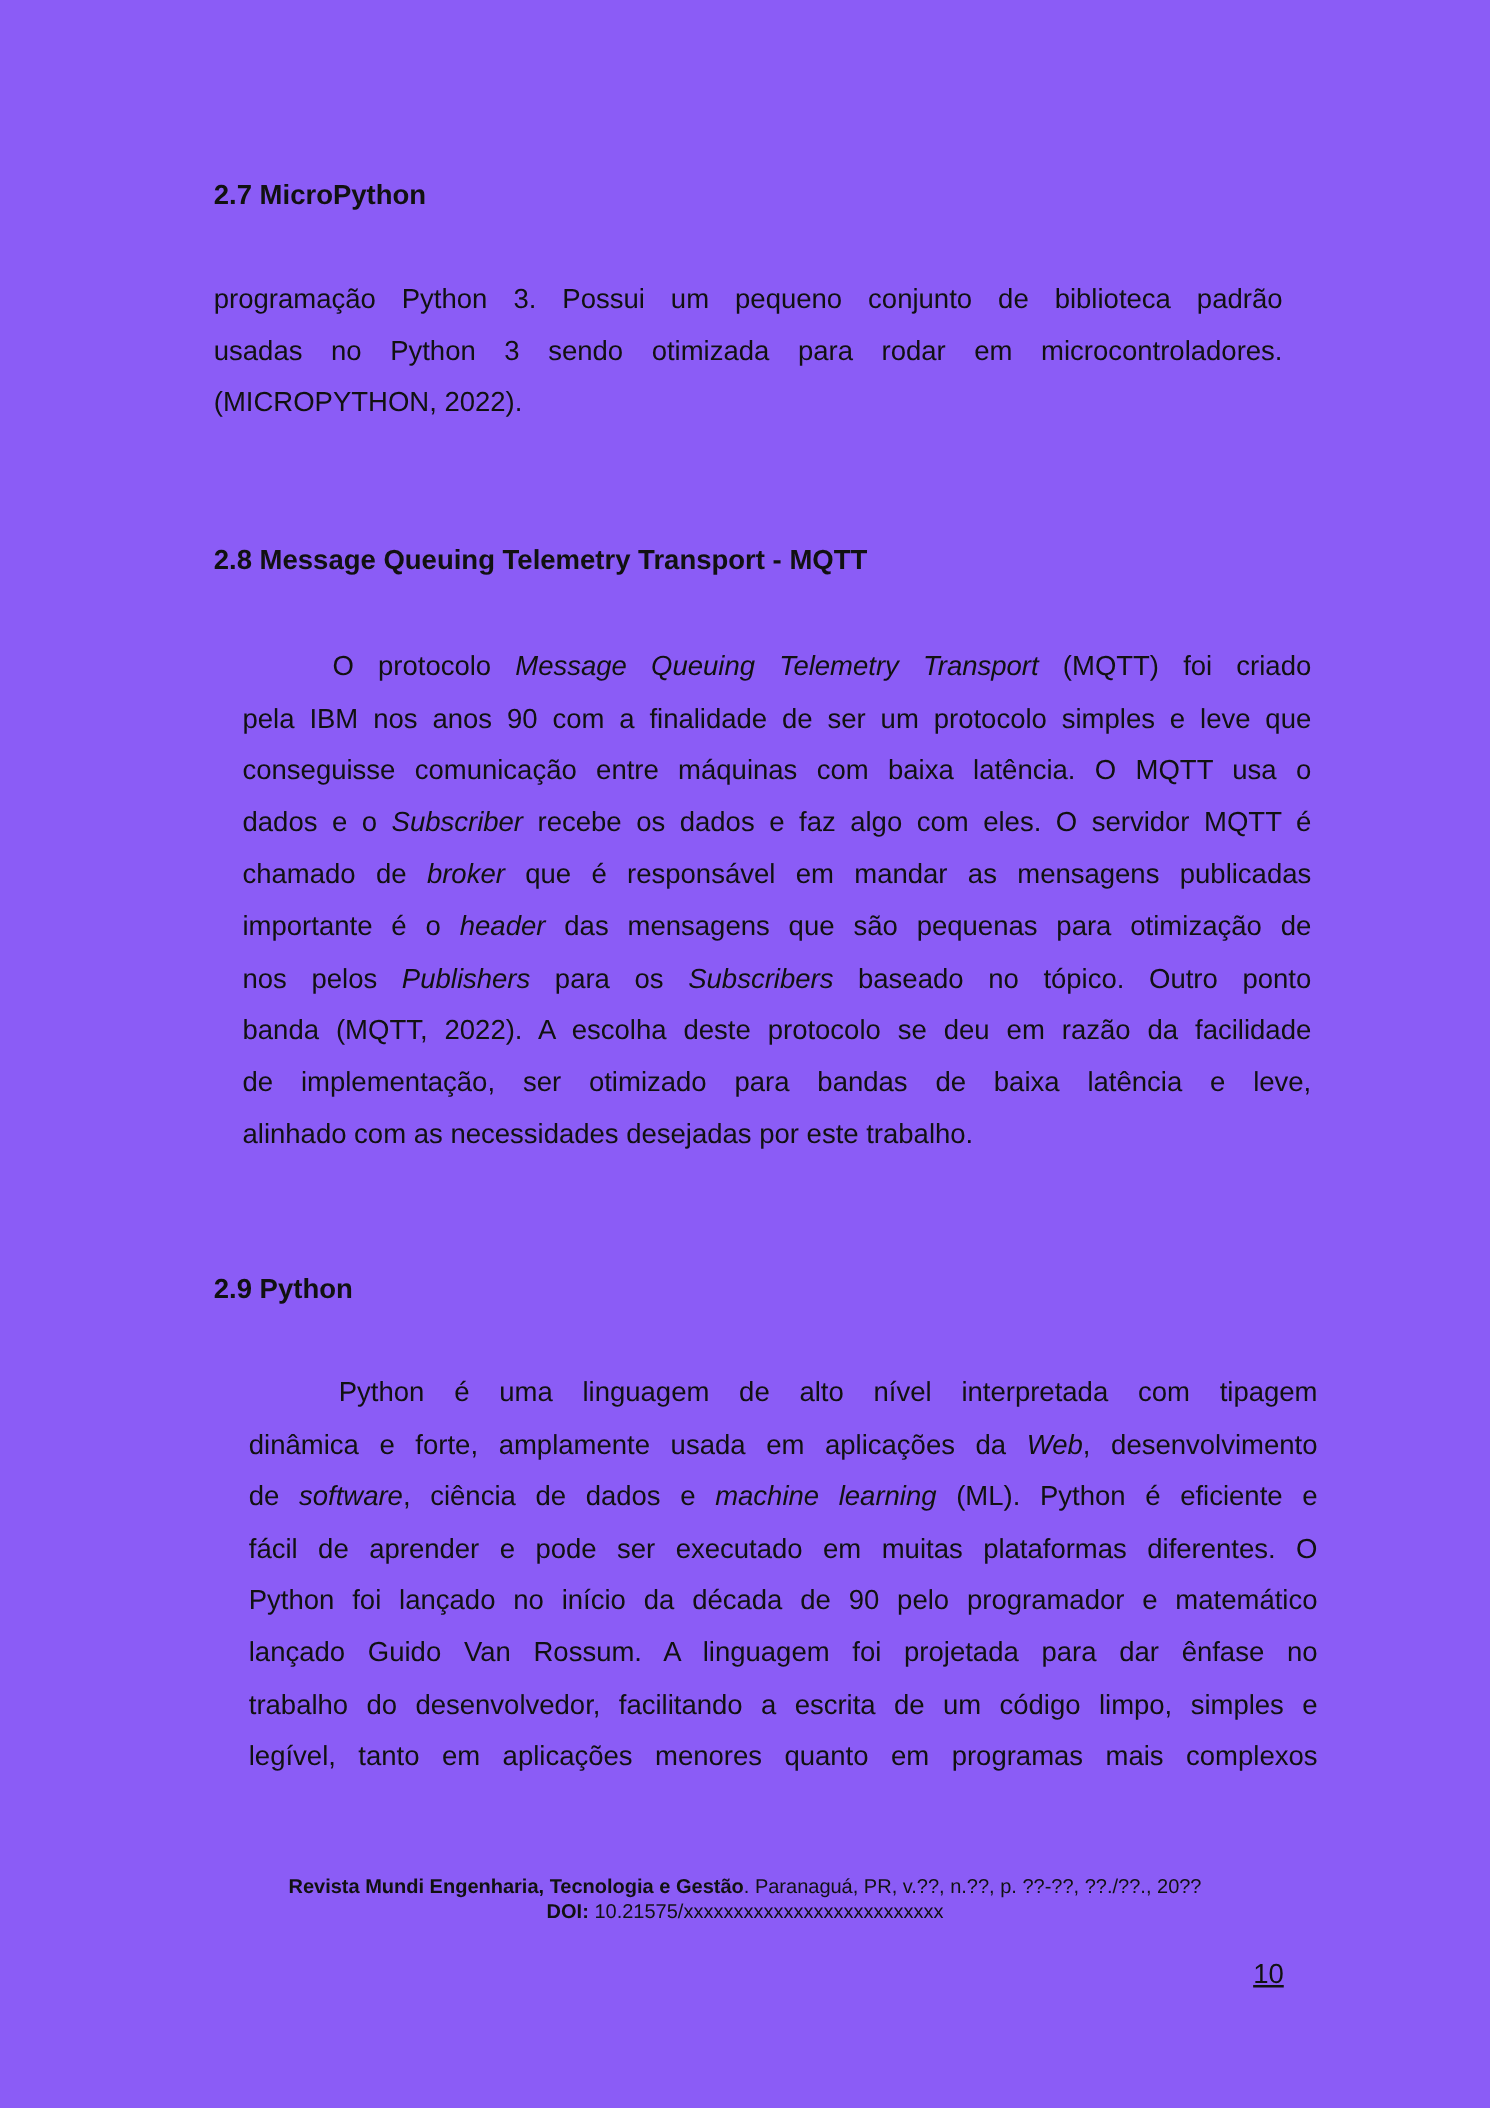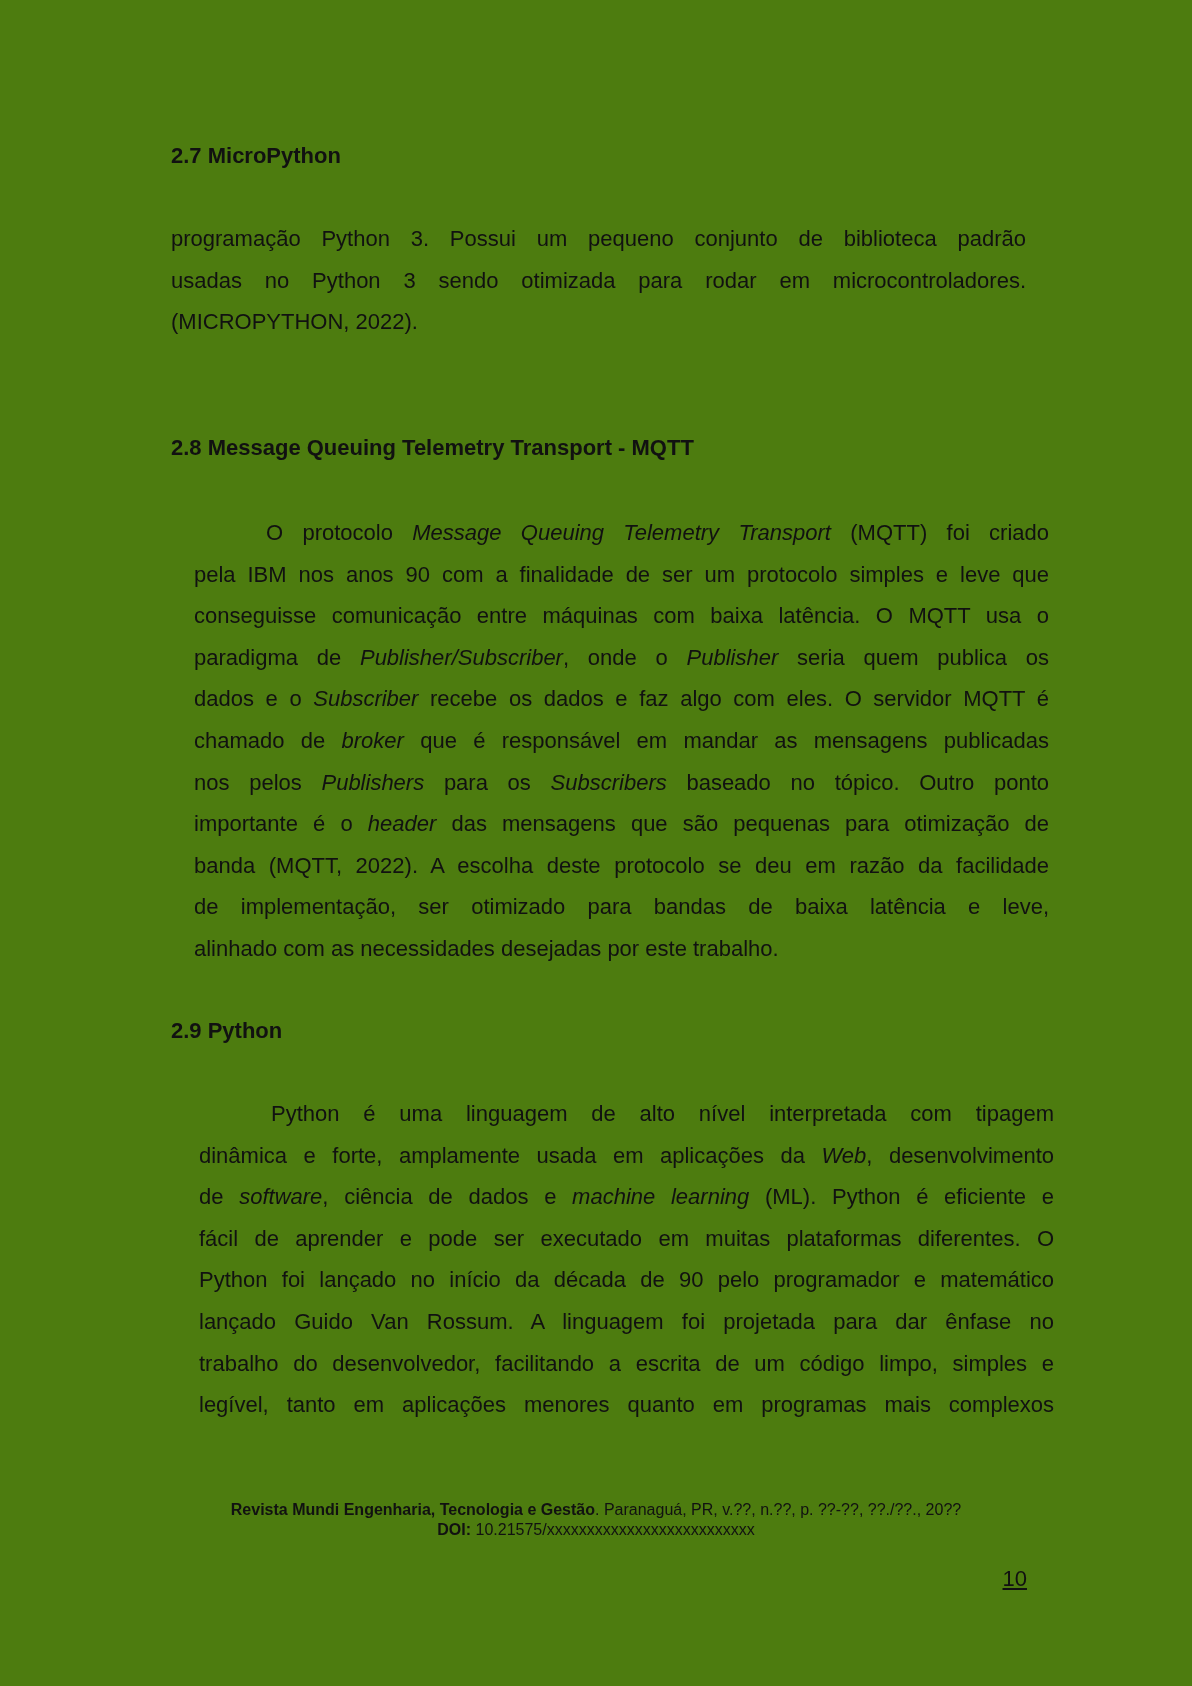--- a/index.html
+++ b/index.html
@@ -13,21 +13,21 @@
       position: relative;
       overflow: hidden;
       font-family: "Liberation Sans", sans-serif;
       color: #111111;
     }
     .page {
       position: absolute;
       left: 0; top: 0;
       width: 1192px;
       height: 1686px;
-      background: #4d7c0f;
+      background: #8b5cf6;
     }
     .heading {
       position: absolute;
       left: 171px;
       font-weight: bold;
       font-size: 22px;
       line-height: 28px;
       margin: 0;
       white-space: nowrap;
     }
@@ -92,25 +92,24 @@
       <span class="line">programação Python 3. Possui um pequeno conjunto de biblioteca padrão</span>
       <span class="line">usadas no Python 3 sendo otimizada para rodar em microcontroladores.</span>
       <span class="line last">(MICROPYTHON, 2022).</span>
     </div>
 
   <h2 class="heading" id="h-28">2.8 Message Queuing Telemetry Transport - MQTT</h2>
   <div class="para" id="p-28">
       <span class="line indent">O protocolo <em>Message Queuing Telemetry Transport</em> (MQTT) foi criado</span>
       <span class="line">pela IBM nos anos 90 com a finalidade de ser um protocolo simples e leve que</span>
       <span class="line">conseguisse comunicação entre máquinas com baixa latência. O MQTT usa o</span>
-      <span class="line">paradigma de <em>Publisher/Subscriber</em>, onde o <em>Publisher</em> seria quem publica os</span>
       <span class="line">dados e o <em>Subscriber</em> recebe os dados e faz algo com eles. O servidor MQTT é</span>
       <span class="line">chamado de <em>broker</em> que é responsável em mandar as mensagens publicadas</span>
+      <span class="line">importante é o <em>header</em> das mensagens que são pequenas para otimização de</span>
       <span class="line">nos pelos <em>Publishers</em> para os <em>Subscribers</em> baseado no tópico. Outro ponto</span>
-      <span class="line">importante é o <em>header</em> das mensagens que são pequenas para otimização de</span>
       <span class="line">banda (MQTT, 2022). A escolha deste protocolo se deu em razão da facilidade</span>
       <span class="line">de implementação, ser otimizado para bandas de baixa latência e leve,</span>
       <span class="line last">alinhado com as necessidades desejadas por este trabalho.</span>
     </div>
 
   <h2 class="heading" id="h-29">2.9 Python</h2>
   <div class="para" id="p-29">
       <span class="line indent">Python é uma linguagem de alto nível interpretada com tipagem</span>
       <span class="line">dinâmica e forte, amplamente usada em aplicações da <em>Web</em>, desenvolvimento</span>
       <span class="line">de <em>software</em>, ciência de dados e <em>machine learning</em> (ML). Python é eficiente e</span>

